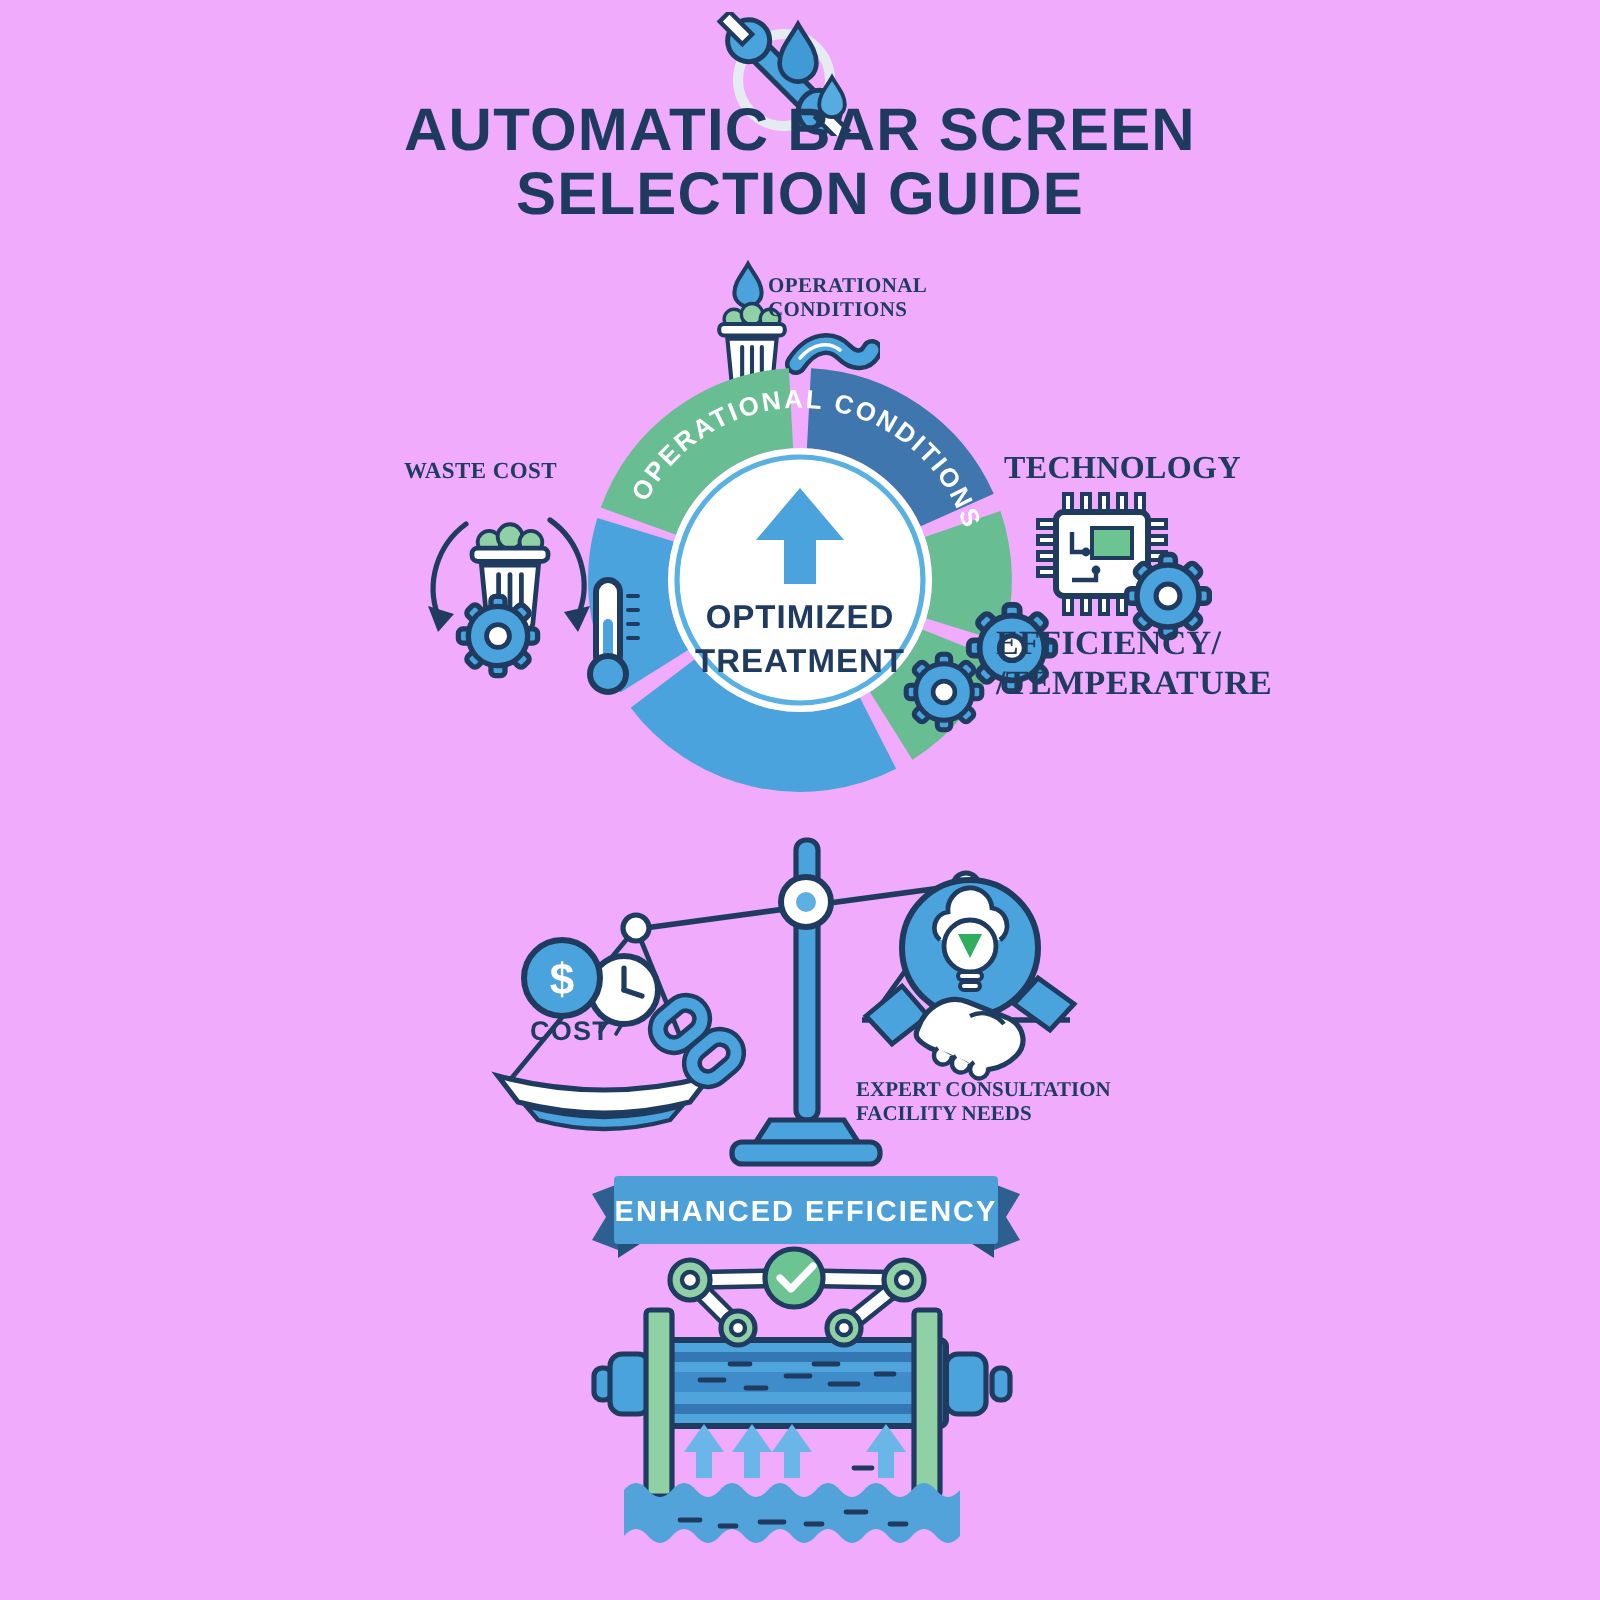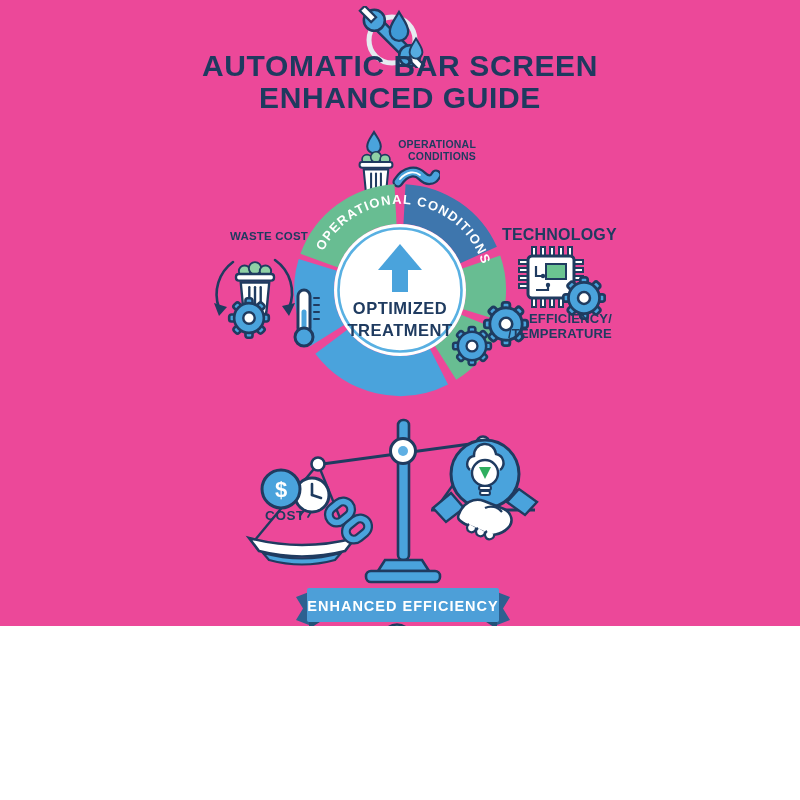--- a/index.html
+++ b/index.html
@@ -1,20 +1,20 @@
 <!DOCTYPE html>
 <html><head>
 <meta charset="utf-8">
 <style>
   html,body{margin:0;padding:0;background:#fff;}
-  #stage{position:relative;width:800px;height:626px;background:#ec4899;overflow:hidden;
+  #stage{position:relative;width:800px;height:800px;background:#f0abfc;overflow:hidden;
          font-family:"Liberation Sans",sans-serif;}
   .abs{position:absolute;}
-  .label{position:absolute;font-weight:bold;color:#1F3B60;text-align:right;line-height:1.15;
-         letter-spacing:0.2px;white-space:nowrap;}
+  .label{position:absolute;font-weight:bold;color:#1F3B60;text-align:left;line-height:1.15;
+         letter-spacing:0.2px;white-space:nowrap;font-family:Liberation Serif, serif;}
   .title{position:absolute;left:100px;top:50px;width:600px;text-align:center;
          font-weight:bold;color:#1E3A5F;font-size:30px;line-height:32px;letter-spacing:0.6px;}
   .gearbody{fill:currentColor;stroke:#1F3B60;stroke-width:2.4;}
   .gearhole{fill:#fff;stroke:#1F3B60;stroke-width:2.2;}
   svg{display:block;}
   text{font-family:"Liberation Sans",sans-serif;}
 </style>
 </head>
 <body>
 
@@ -58,21 +58,21 @@
       <circle cx="0" cy="25" r="10.5" fill="#4AA3DC" stroke="#1F3B60" stroke-width="2.5"></circle>
       <rect x="-3.5" y="-42" width="7" height="16" fill="#fff" stroke="#1F3B60" stroke-width="2.2"></rect>
       <rect x="-3.5" y="26" width="7" height="16" fill="#fff" stroke="#1F3B60" stroke-width="2.2"></rect>
     </g>
     <use href="#drop" transform="translate(47,21) scale(1.15)" fill="#3F9AD6" stroke="#1F3B60" stroke-width="2"></use>
     <use href="#drop" transform="translate(64,43) scale(0.8)" fill="#56ABE0" stroke="#1F3B60" stroke-width="2.4"></use>
   </svg>
 
   <div class="title">
     <div>AUTOMATIC BAR SCREEN</div>
-    <div>ENHANCED GUIDE</div>
+    <div>SELECTION GUIDE</div>
   </div>
 
   <svg class="abs" style="left:336px;top:126px;" width="104" height="74" viewBox="0 0 104 74">
     <use href="#drop" transform="translate(38,17) scale(0.85)" fill="#4AA3DC" stroke="#1F3B60" stroke-width="2.4"></use>
     <use href="#trash" transform="translate(40,36) scale(0.82)"></use>
     <g>
       <path d="M62,56 C70,44 80,44 86,50 C91,55 97,55 100,49" fill="none" stroke="#1F3B60" stroke-width="11" stroke-linecap="round"></path>
       <path d="M62,56 C70,44 80,44 86,50 C91,55 97,55 100,49" fill="none" stroke="#4AA3DC" stroke-width="6.5" stroke-linecap="round"></path>
       <path d="M64,53 C71,45 79,45 84,49" fill="none" stroke="#fff" stroke-width="1.8" stroke-linecap="round"></path>
     </g>
@@ -162,21 +162,21 @@
     </g>
     <rect x="22" y="14" width="46" height="42" rx="4" fill="#fff" stroke="#1F3B60" stroke-width="3"></rect>
     <rect x="40" y="22" width="20" height="15" fill="#6BC491" stroke="#1F3B60" stroke-width="2"></rect>
     <path d="M30,24 v10 h7" fill="none" stroke="#1F3B60" stroke-width="2.2"></path>
     <circle cx="37" cy="34" r="2.2" fill="#1F3B60"></circle>
     <path d="M30,48 h12 v-5" fill="none" stroke="#1F3B60" stroke-width="2.2"></path>
     <circle cx="42" cy="43" r="2.2" fill="#1F3B60"></circle>
     <use href="#gear8" transform="translate(78,56) scale(1.15)" style="color:#4AA3DC"></use>
   </svg>
 
-  <div class="label" style="left:498px;top:312px;width:114px;font-size:13px;">
+  <div class="label" style="left:498px;top:312px;width:114px;font-size:17px;">
     <div>EFFICIENCY/</div>
     <div>/TEMPERATURE</div>
   </div>
 
   <svg class="abs" style="left:245px;top:418px;" width="312" height="166" viewBox="0 0 312 166">
 
     <rect x="153" y="2" width="11" height="140" rx="5" fill="#4AA3DC" stroke="#1F3B60" stroke-width="2.6"></rect>
 
     <line x1="70" y1="47" x2="240" y2="24" stroke="#1F3B60" stroke-width="2.8"></line>
 
@@ -246,20 +246,24 @@
       <path d="M242,113 a4.5,4.5 0 1 0 7,3" fill="#fff" stroke="#1F3B60" stroke-width="2.2"></path>
       <path d="M240,90 C246,87 253,89 257,94" fill="none" stroke="#1F3B60" stroke-width="2.2"></path>
     </g>
 
     <g>
       <path d="M140,142 L177,142 L184,153 L133,153 Z" fill="#4AA3DC" stroke="#1F3B60" stroke-width="2.6"></path>
       <rect x="121" y="153" width="74" height="11" rx="5" fill="#4AA3DC" stroke="#1F3B60" stroke-width="2.6"></rect>
     </g>
   </svg>
 
+  <div class="label" style="left:428px;top:540px;width:140px;font-size:10.5px;letter-spacing:0;">
+    <div>EXPERT CONSULTATION</div>
+    <div>FACILITY NEEDS</div>
+  </div>
 
   <svg class="abs" style="left:293px;top:582px;" width="220" height="50" viewBox="0 0 220 50">
     <path d="M16,10 L3,15 L10,26.5 L3,38 L16,43 Z" fill="#2D6090"></path>
     <path d="M204,10 L217,15 L210,26.5 L217,38 L204,43 Z" fill="#2D6090"></path>
     <polygon points="16,38 30,38 16,47" fill="#235177"></polygon>
     <polygon points="204,38 190,38 204,47" fill="#235177"></polygon>
     <rect x="14" y="6" width="192" height="34" rx="2" fill="#4D9FD8"></rect>
     <text x="110" y="28.5" text-anchor="middle" font-size="14.5" font-weight="bold" fill="#ffffff" letter-spacing="1">ENHANCED EFFICIENCY</text>
   </svg>
 

